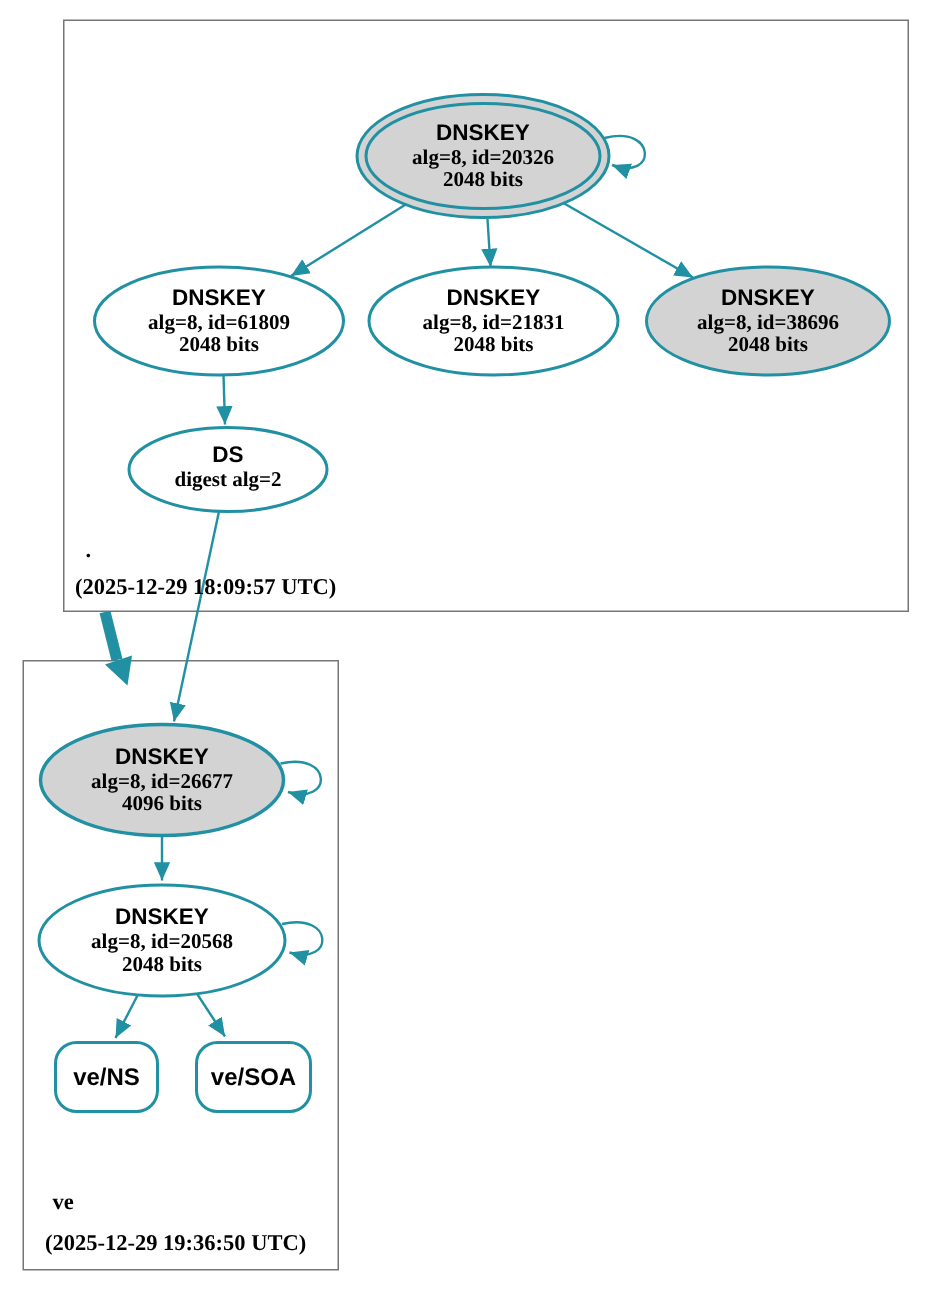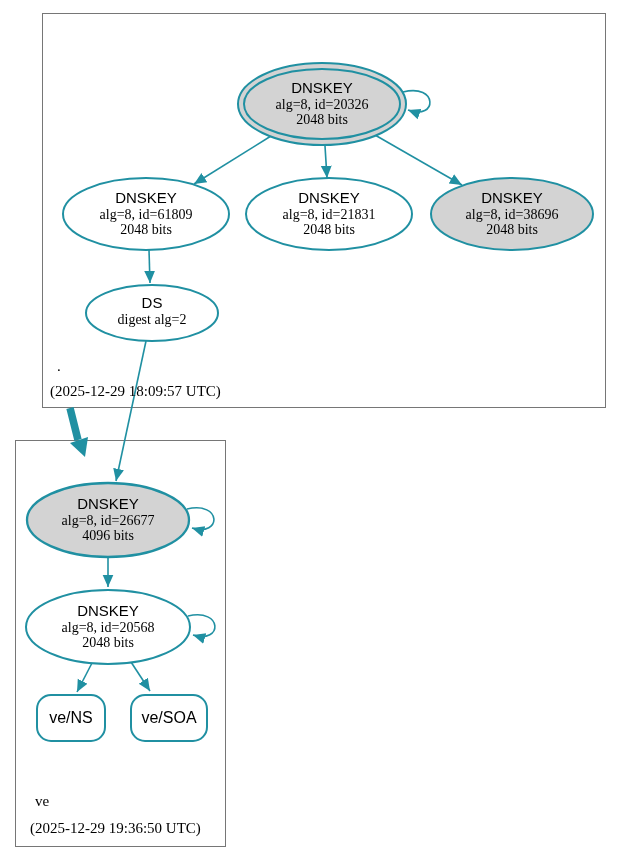--- a/index.html
+++ b/index.html
@@ -4,21 +4,21 @@
 <style>
   :root {
     --edge: #2090a2;
     --ksk_fill: #d3d3d3;
     --node_fill: #ffffff;
     --box_border: #767676;
     --text: #000000;
     --background: #ffffff;
   }
   html, body { margin: 0; padding: 0; background: var(--background); }
-  .stage { width: 620px; height: 865px; position: relative; background: var(--background); }
+  .stage { width: 620px; height: 865px; position: relative; background: var(--background); font-weight: bold; }
 
   .zonebox { fill: var(--background); stroke: var(--box_border); stroke-width: 1; }
   .edge { stroke: var(--edge); stroke-width: 1.6; fill: none; }
   .thick { stroke: var(--edge); stroke-width: 7.5; fill: none; }
   .mfill { fill: var(--edge); }
   .node-outline { stroke: var(--edge); stroke-width: 2; }
   .node-outline-heavy { stroke: var(--edge); stroke-width: 2.3; }
   .fill-ksk { fill: var(--ksk_fill); }
   .fill-plain { fill: var(--node_fill); }
 

